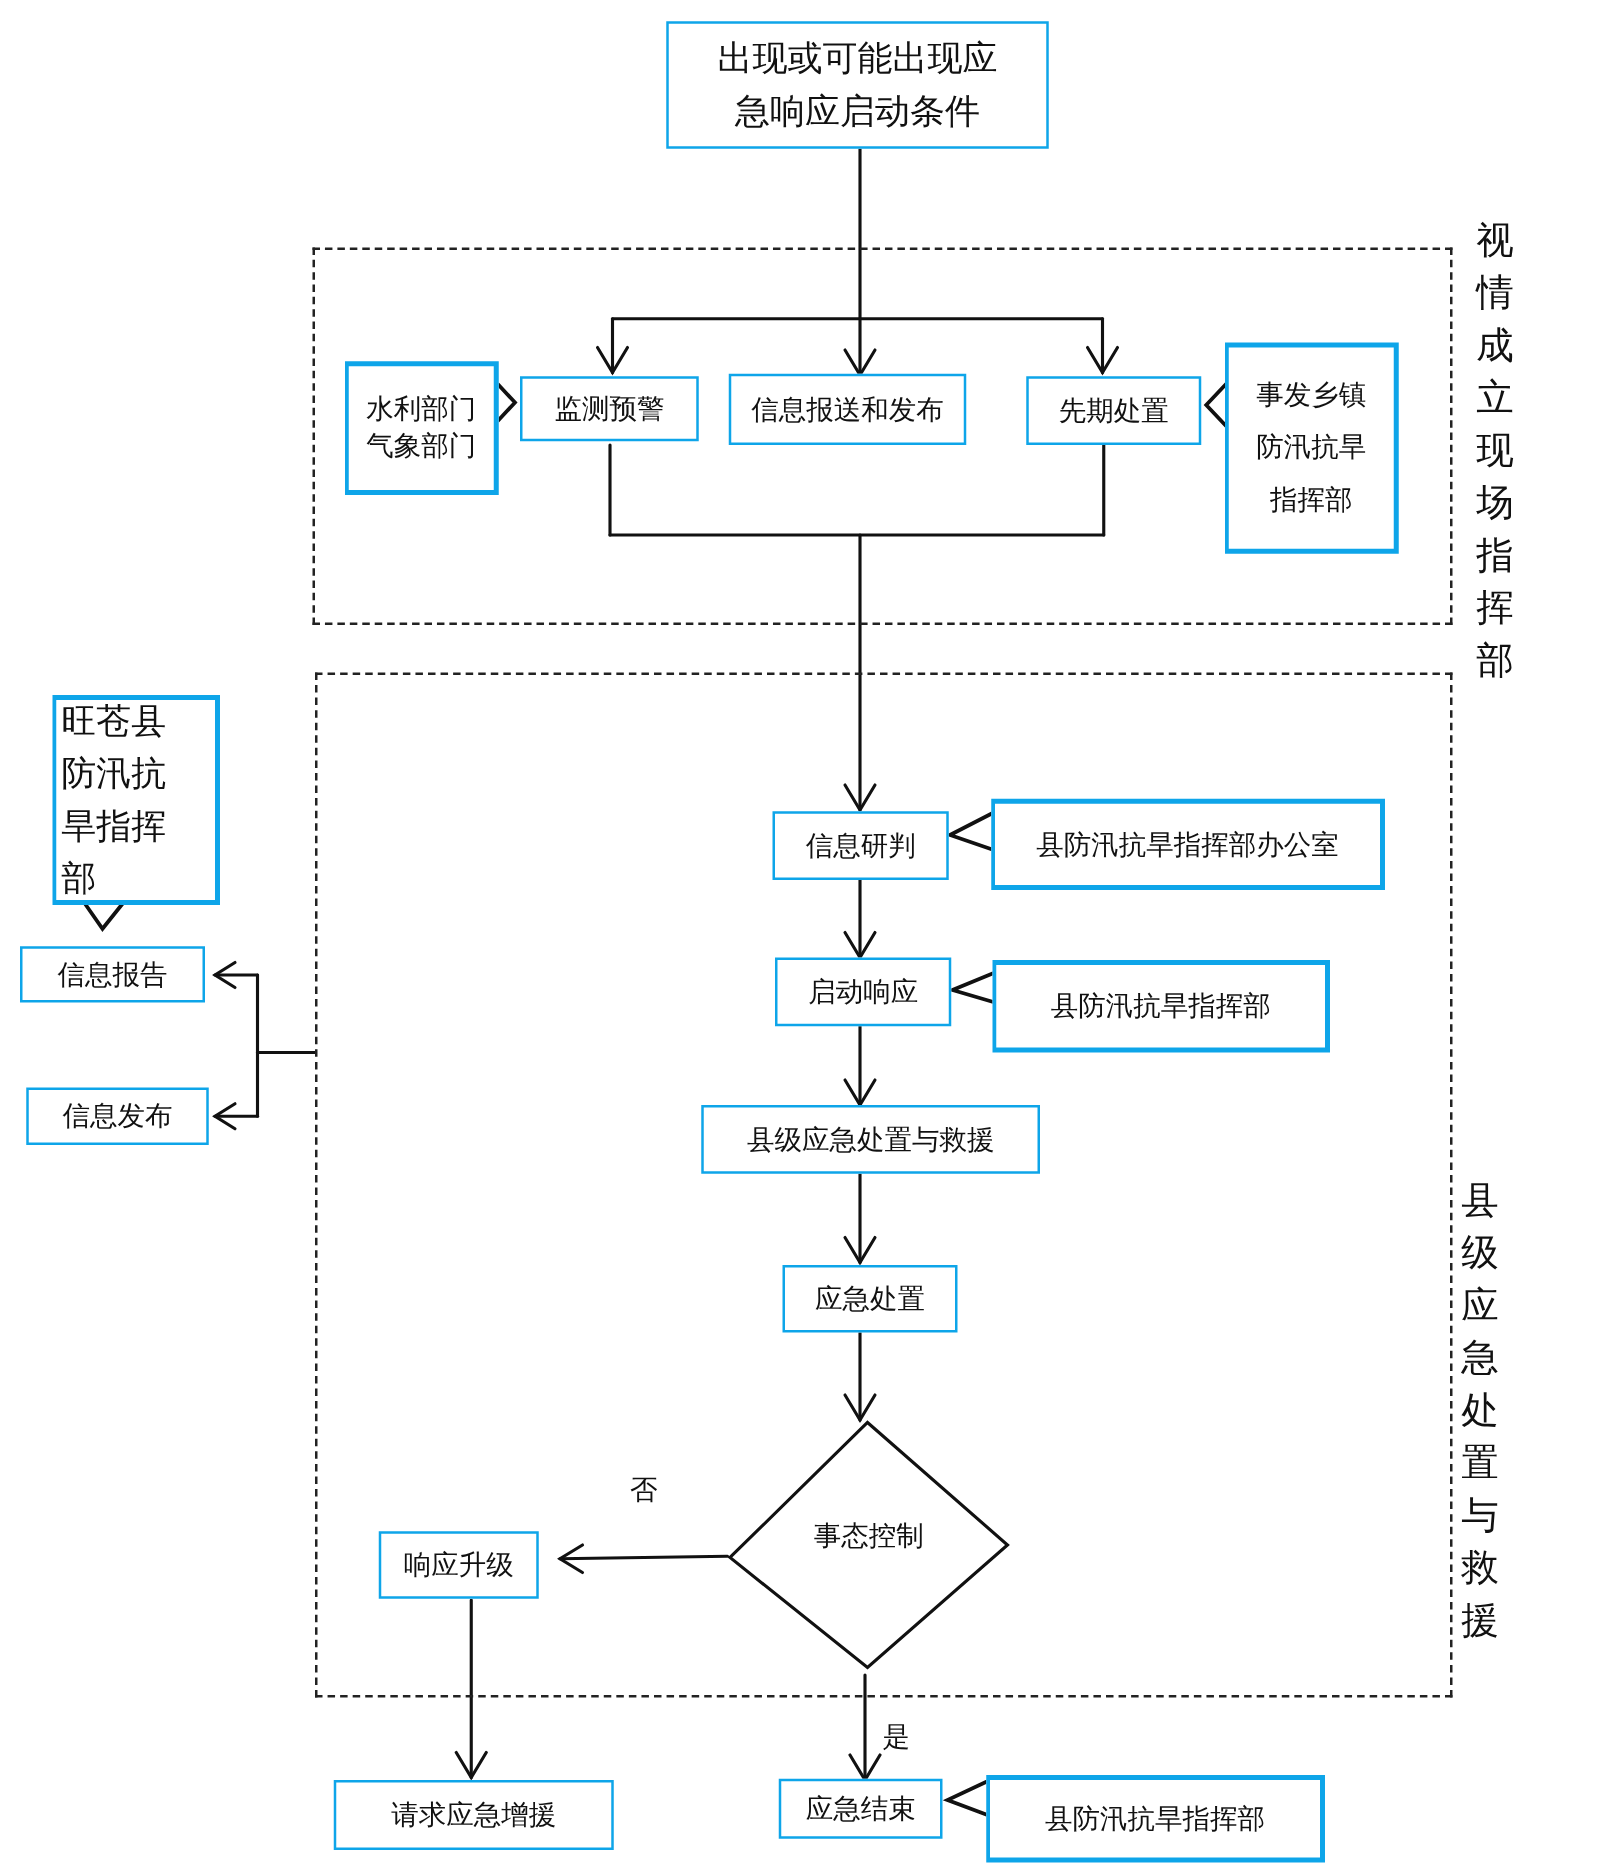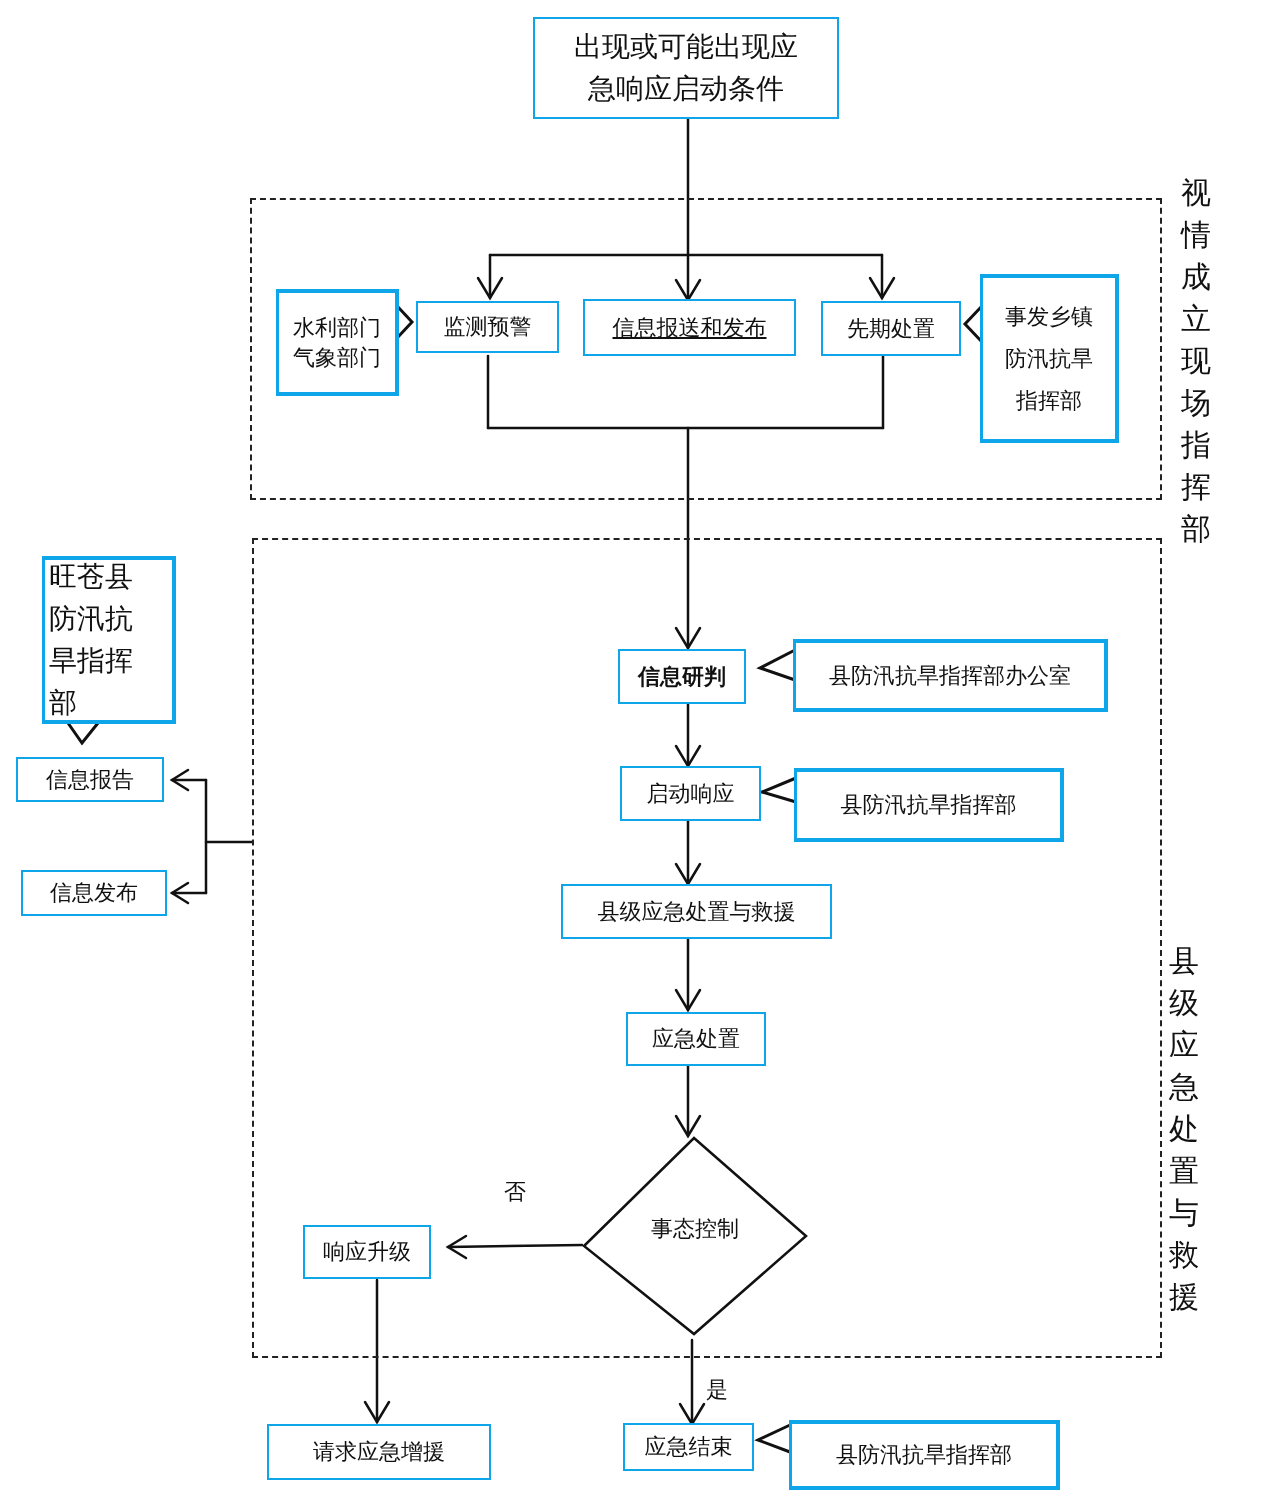--- a/index.html
+++ b/index.html
@@ -82,30 +82,30 @@
 <div class="region" style="left:250px; top:198px; width:912px; height:302px;"></div>
 <div class="region" style="left:252px; top:538px; width:910px; height:820px;"></div>
 
 <div class="vlabel" style="left:1178px; top:172px;">视情成立现场指挥部</div>
 <div class="vlabel" style="left:1166px; top:940px;">县级应急处置与救援</div>
 
 <div class="box t28 callout-text" style="left:533px; top:17px; width:306px; height:102px;">出现或可能出现应
 急响应启动条件</div>
 
 <div class="box t22" style="left:416px; top:301px; width:143px; height:52px;">监测预警</div>
-<div class="box t22" style="left:583px; top:299px; width:213px; height:57px;text-decoration:underline;">信息报送和发布</div>
+<div class="box t22" style="left:583px; top:299px; width:190px; height:57px;">信息报送和发布</div>
 <div class="box t22" style="left:821px; top:301px; width:140px; height:55px;">先期处置</div>
 
 <div class="box thick t22 callout-text" style="left:276px; top:289px; width:123px; height:107px; line-height:30px;">水利部门
 气象部门</div>
 <div class="box thick t22 callout-text" style="left:980px; top:274px; width:139px; height:169px;">事发乡镇
 防汛抗旱
 指挥部</div>
 
-<div class="box t22" style="left:618px; top:649px; width:128px; height:55px;font-weight:bold;">信息研判</div>
+<div class="box t22" style="left:618px; top:649px; width:141px; height:55px;">信息研判</div>
 <div class="box thick t22" style="left:793px; top:639px; width:315px; height:73px;">县防汛抗旱指挥部办公室</div>
 
 <div class="box t22" style="left:620px; top:766px; width:141px; height:55px;">启动响应</div>
 <div class="box thick t22" style="left:794px; top:768px; width:270px; height:74px;">县防汛抗旱指挥部</div>
 
 <div class="box t22" style="left:561px; top:884px; width:271px; height:55px;">县级应急处置与救援</div>
 
 <div class="box t22" style="left:626px; top:1012px; width:140px; height:54px;">应急处置</div>
 
 <div class="lbl" style="left:640px; top:1214px; width:110px; text-align:center;">事态控制</div>

